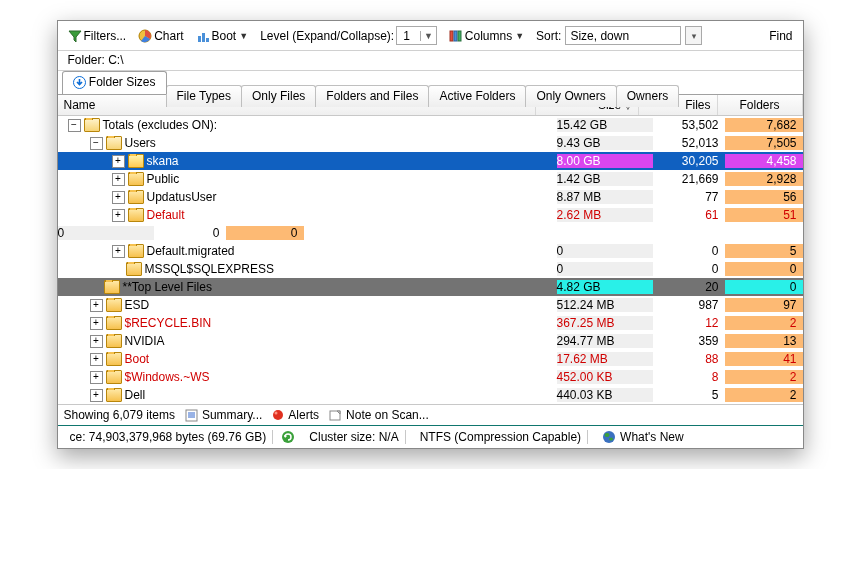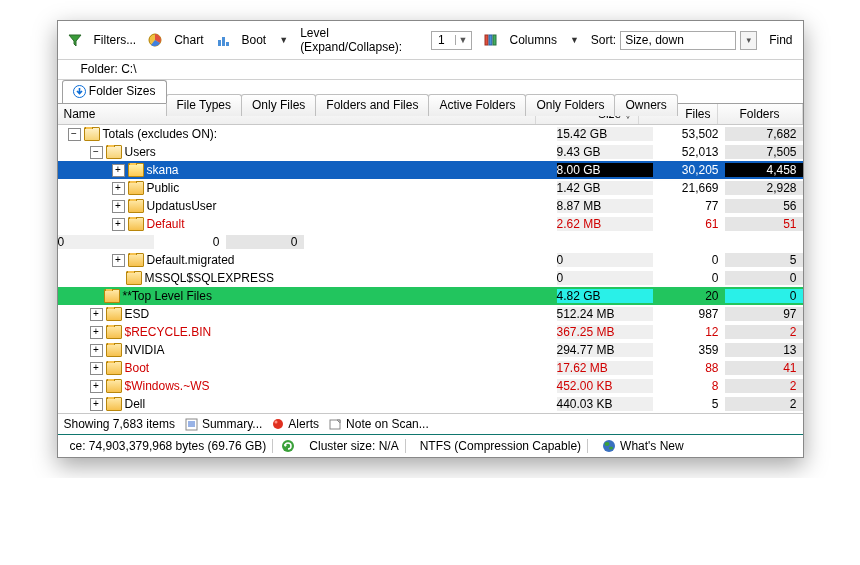--- a/index.html
+++ b/index.html
@@ -1,46 +1,46 @@
 <!DOCTYPE html>
 <html><head>
 <meta charset="utf-8">
 <style>
   html,body{margin:0;padding:0;font-family:"Segoe UI",Tahoma,sans-serif;font-size:12px;color:#000;background:#fff}
   body{padding:20px}
   .window{border:1px solid #888;background:#fff;box-shadow:0 8px 22px rgba(0,0,0,.35);width:745px;margin:0 auto}
   .toolbar{display:flex;align-items:center;gap:4px;padding:3px 6px;border-bottom:1px solid #d0d0d0}
-  .tb-item{display:flex;align-items:center;gap:12px;padding:2px 4px;cursor:pointer}
+  .tb-item{display:flex;align-items:center;gap:2px;padding:2px 4px;cursor:pointer}
   .caret{font-size:9px;color:#333;margin-left:1px}
   .lvl-box{display:inline-flex;align-items:center;border:1px solid #a9a9a9;background:#fff;height:17px}
   .lvl-box span{padding:0 10px 0 6px}
   .lvl-box .dd{border-left:1px solid #a9a9a9;padding:0 3px;font-size:9px;color:#555}
   .sort-combo{border:1px solid #a9a9a9;background:#fff;height:17px;min-width:108px;display:flex;align-items:center;justify-content:space-between;padding:0 2px 0 4px}
-  .folder-line{padding:2px 23px 3px;border-bottom:1px solid #d0d0d0}
+  .folder-line{padding:2px 10px 3px;border-bottom:1px solid #d0d0d0}
   .tabs{display:flex;align-items:flex-end;border-bottom:1px solid #a0a0a0;padding:0 4px;gap:0}
   .tab{padding:3px 10px 4px;border:1px solid #bfbfbf;border-bottom:none;background:linear-gradient(#fff,#eee);margin-right:-1px;border-radius:3px 3px 0 0;cursor:pointer;position:relative;top:13px}
   .tab.active{background:#fff;border-color:#a0a0a0;font-weight:400;top:0;padding-bottom:5px;z-index:2}
   .tab.active .dl-icon{color:#0a6cd6}
   .grid{border-top:none}
   .gh{display:flex;border-bottom:1px solid #c8c8c8;background:linear-gradient(#fdfdfd,#efefef)}
   .gh>div{padding:3px 6px;border-right:1px solid #d8d8d8}
   .col-name{flex:1}
   .col-size{width:90px;text-align:right}
   .col-files{width:66px;text-align:right}
   .col-folders{width:72px;text-align:center}
   .rows{max-height:300px;overflow:hidden}
   .row{display:flex;align-items:center;height:18px;border-bottom:0}
   .row.sel{background:#1060c0;color:#fff}
-  .row.cyan{background:#22c55e}
+  .row.cyan{background:#737373}
   .row.red{color:#d00000}
   .rc-name{flex:1;display:flex;align-items:center;overflow:hidden;white-space:nowrap}
   .rc-size{width:90px;text-align:left;padding-right:6px;background:#efefef}
   .rc-files{width:66px;text-align:right;padding-right:6px}
-  .rc-folders{width:72px;text-align:right;padding-right:6px;background:#e5e5e5}
-  .row.sel .rc-size,.row.sel .rc-folders{background:#000000}
+  .rc-folders{width:72px;text-align:right;padding-right:6px;background:#fdba74}
+  .row.sel .rc-size,.row.sel .rc-folders{background:#d946ef}
   .row.cyan .rc-size,.row.cyan .rc-folders{background:#29f0e8}
   .exp{width:11px;height:11px;border:1px solid #8a8a8a;display:inline-flex;align-items:center;justify-content:center;font-size:10px;line-height:1;background:#fff;color:#000;margin-right:3px;cursor:pointer}
   .exp.blank{border:none;background:transparent}
   .indent{display:inline-block}
   .ficon{width:14px;height:12px;display:inline-block;margin-right:3px;background:linear-gradient(#ffe9a8,#f6c14e);border:1px solid #b8860b;border-radius:1px;position:relative}
   .ficon::before{content:"";position:absolute;top:-3px;left:0;width:6px;height:3px;background:#f6c14e;border:1px solid #b8860b;border-bottom:none;border-radius:1px 1px 0 0}
   .ficon.open{background:linear-gradient(#fff2c9,#f7d477)}
   .row.sel .ficon{filter:brightness(1.05)}
   .statusbar{display:flex;align-items:center;gap:10px;border-top:1px solid #c8c8c8;padding:3px 6px}
   .statusbar .sb-item{display:flex;align-items:center;gap:4px;cursor:pointer}
@@ -114,21 +114,21 @@
 
   <div class="tabs" id="tabstrip">
       <div class="tab active"><svg class="ic dl-icon" width="13" height="13">
           <circle cx="6.5" cy="6.5" r="6" fill="#fff" stroke="#0a6cd6"></circle>
           <path d="M6.5 3 L6.5 8 M4 6 L6.5 8.5 L9 6" stroke="#0a6cd6" stroke-width="1.6" fill="none"></path>
         </svg> Folder Sizes</div>
       <div class="tab">File Types</div>
       <div class="tab">Only Files</div>
       <div class="tab">Folders and Files</div>
       <div class="tab">Active Folders</div>
-      <div class="tab">Only Folders</div>
+      <div class="tab">Only Owners</div>
       <div class="tab">Owners</div>
     </div>
 
   <div class="grid">
     <div class="gh">
       <div class="col-name"><span>Name</span></div>
       <div class="col-size"><span>Size</span> <span style="font-size:9px">▽</span></div>
       <div class="col-files"><span>Files</span></div>
       <div class="col-folders"><span>Folders</span></div>
     </div>
@@ -300,21 +300,21 @@
             <span>Dell</span>
           </div>
           <div class="rc-size">440.03 KB</div>
           <div class="rc-files">5</div>
           <div class="rc-folders">2</div>
         </div>
       </div>
   </div>
 
   <div class="statusbar">
-    <span>Showing 7,683 items</span>
+    <span>Showing 6,079 items</span>
     <span class="sb-item">
       <svg class="ic" width="13" height="13">
           <rect x="1" y="1" width="11" height="11" fill="#fff" stroke="#888"></rect>
           <line x1="3" y1="4" x2="10" y2="4" stroke="#36c"></line>
           <line x1="3" y1="6" x2="10" y2="6" stroke="#36c"></line>
           <line x1="3" y1="8" x2="10" y2="8" stroke="#36c"></line>
         </svg>
       <span>Summary...</span>
     </span>
     <span class="sb-item">

